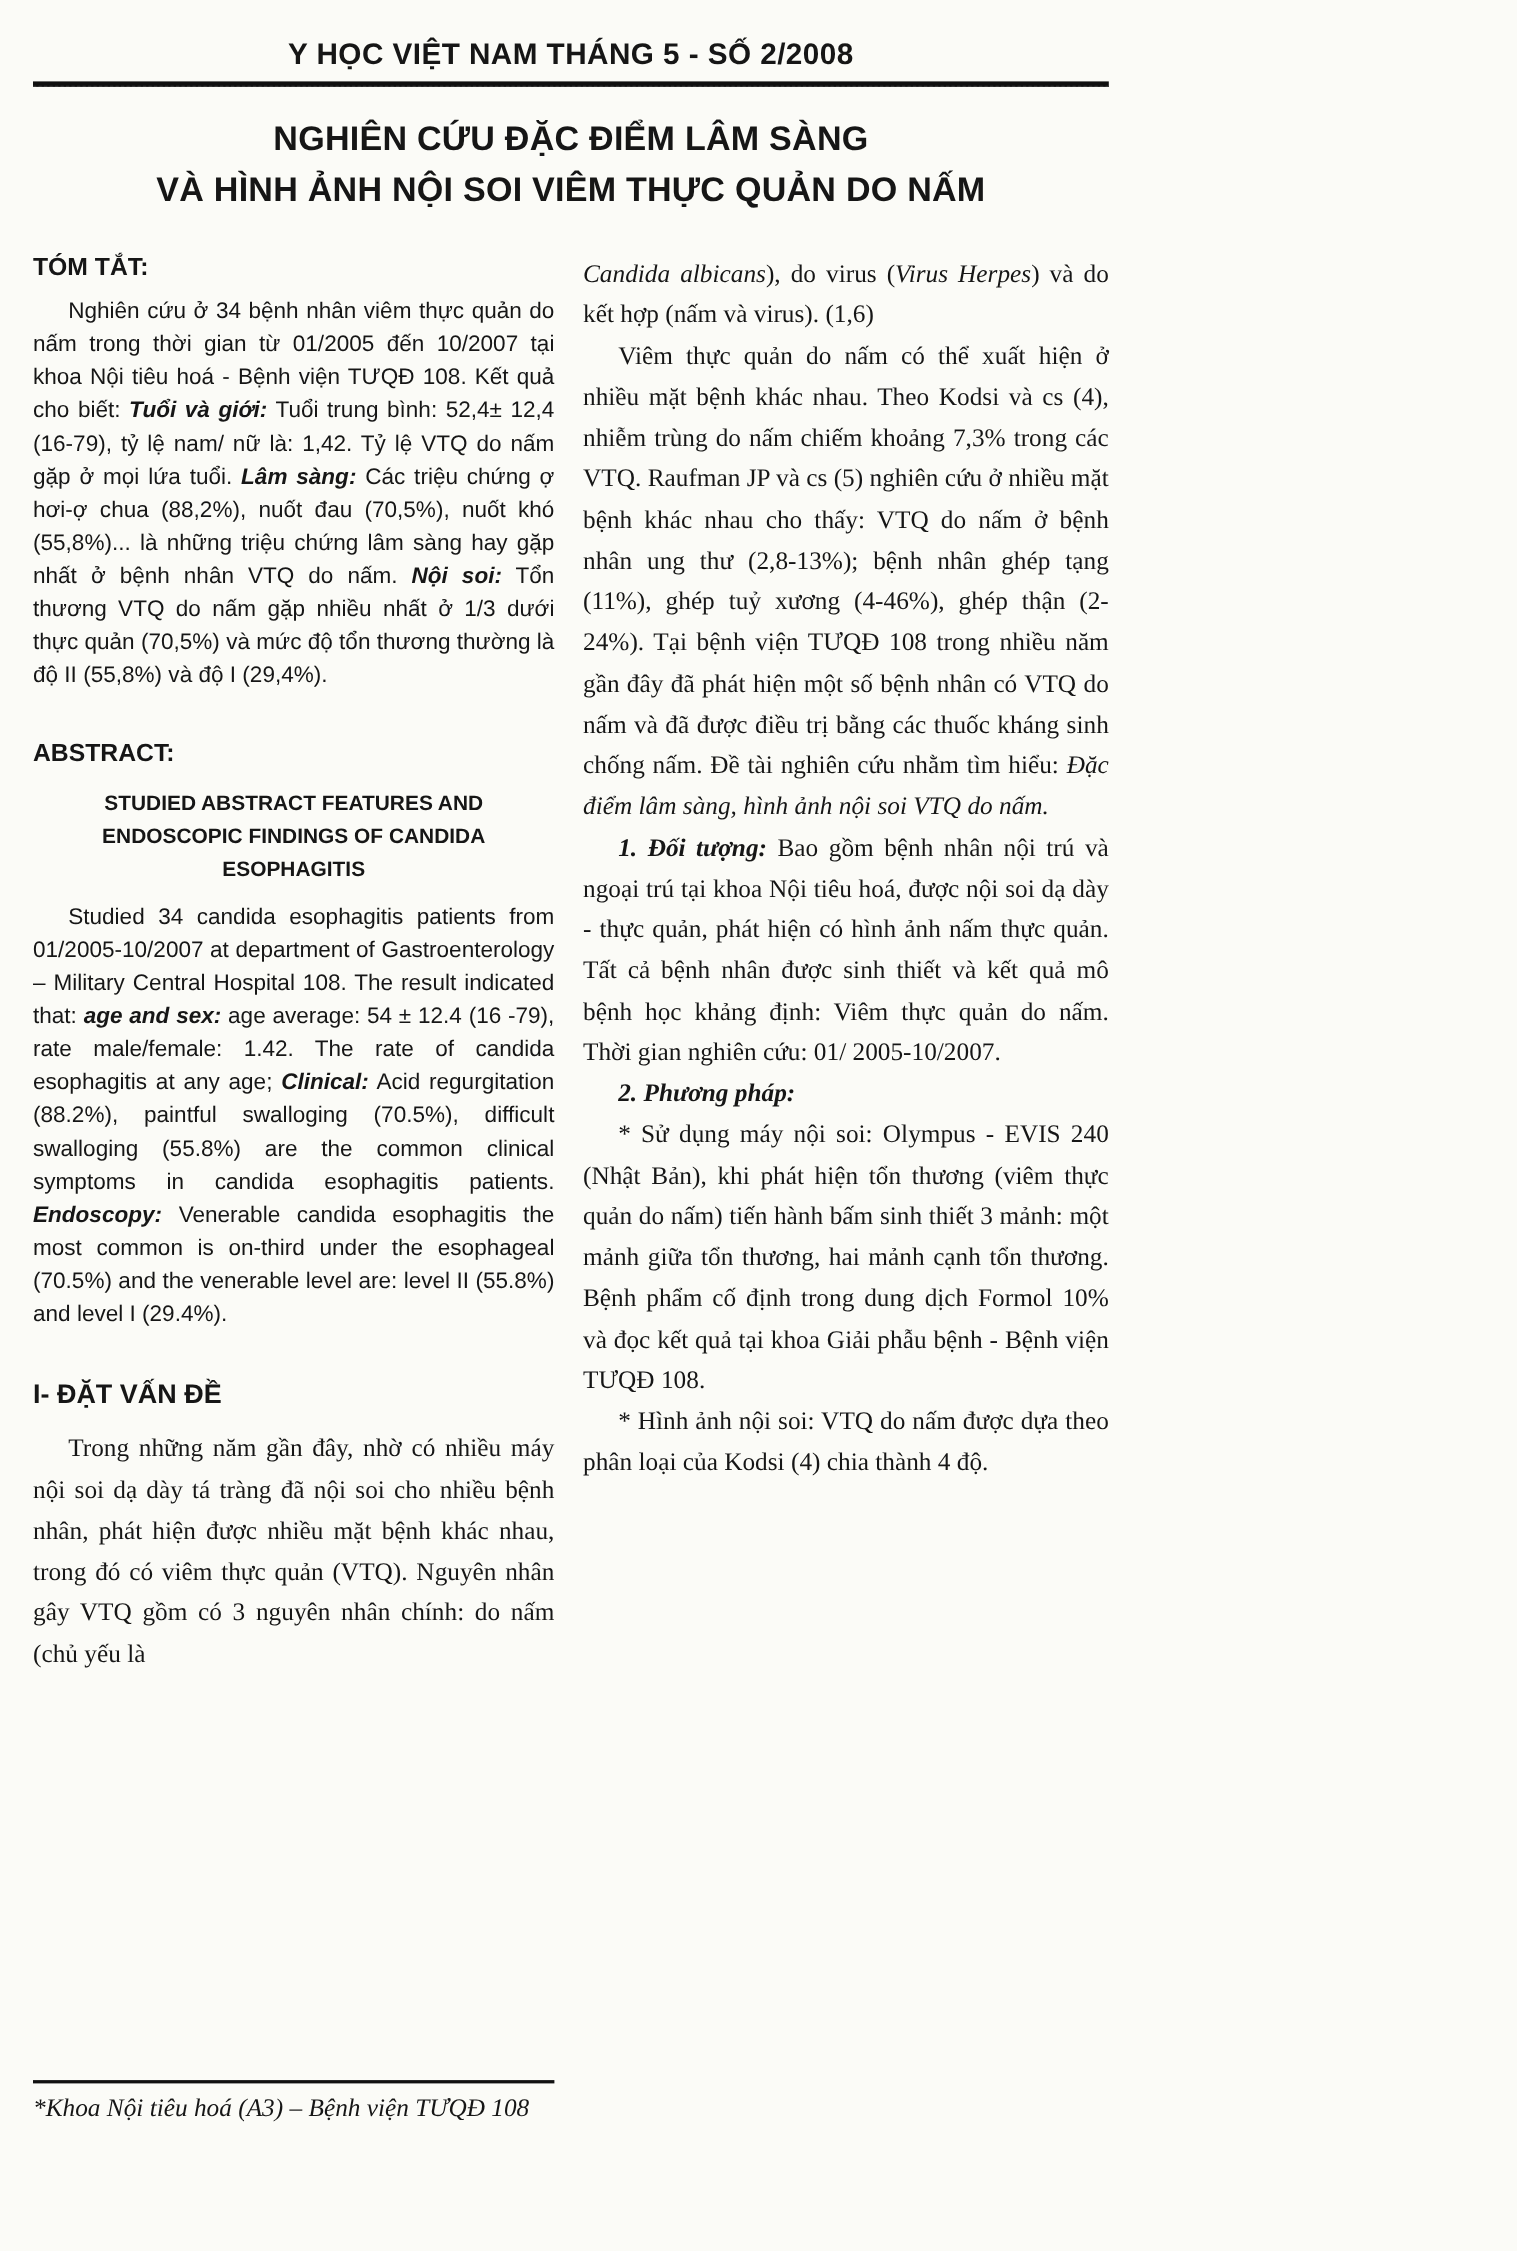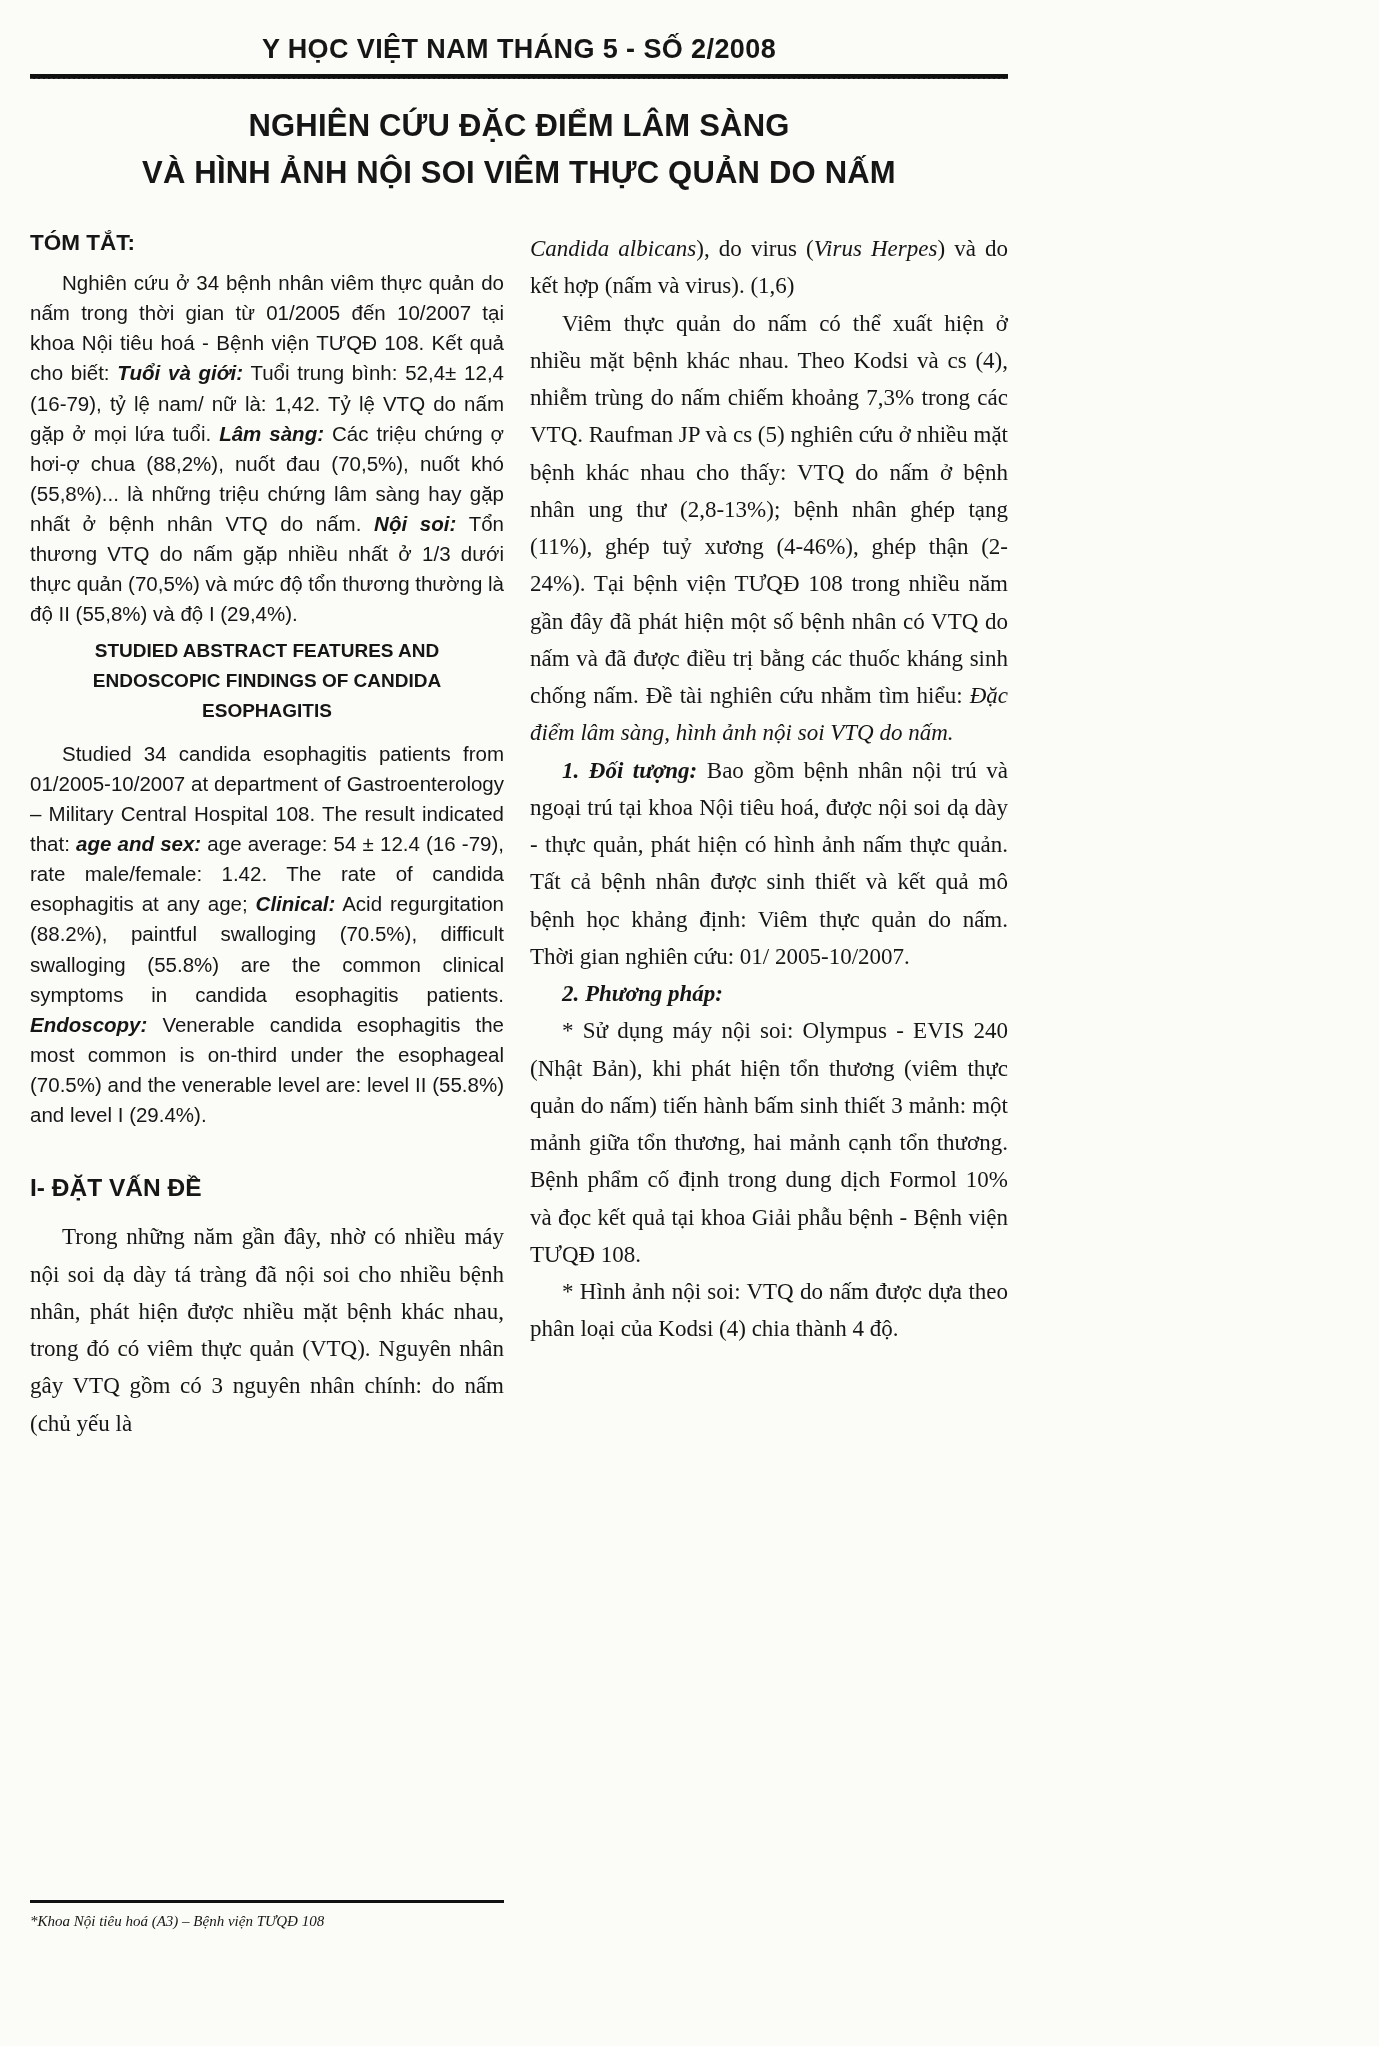--- a/index.html
+++ b/index.html
@@ -95,21 +95,21 @@
   }
   .col-right .section-heading { margin-top: 30px; margin-bottom: 14px; }
   .footnote-rule {
     height: 3px;
     background: #111;
     margin-top: auto;
     width: 100%;
   }
   .footnote {
     font-style: italic;
-    font-size: 15px;
+    font-size: 23px;
     margin-top: 10px;
   }
   .page-number {
     font-size: 23px;
     margin-top: 54px;
   }
   .run-i { font-style: italic; }
   .run-bi { font-weight: bold; font-style: italic; }
   .ink-mark {
     float: right;
@@ -136,20 +136,21 @@
     <span>VÀ HÌNH ẢNH NỘI SOI VIÊM THỰC QUẢN DO NẤM</span>
   </h1>
 
 
   <div class="columns">
 
     <div class="col col-left">
       <h2 class="sans-heading">TÓM TẮT:</h2>
       <p class="sans indent justify"><span>Nghiên cứu ở 34 bệnh nhân viêm thực quản do nấm trong thời gian từ 01/2005 đến 10/2007 tại khoa Nội tiêu hoá - Bệnh viện TƯQĐ 108. Kết quả cho biết: </span><span class="run-bi">Tuổi và giới:</span><span> Tuổi trung bình: 52,4± 12,4 (16-79), tỷ lệ nam/ nữ là: 1,42. Tỷ lệ VTQ do nấm gặp ở mọi lứa tuổi. </span><span class="run-bi">Lâm sàng:</span><span> Các triệu chứng ợ hơi-ợ chua (88,2%), nuốt đau (70,5%), nuốt khó (55,8%)... là những triệu chứng lâm sàng hay gặp nhất ở bệnh nhân VTQ do nấm. </span><span class="run-bi">Nội soi:</span><span> Tổn thương VTQ do nấm gặp nhiều nhất ở 1/3 dưới thực quản (70,5%) và mức độ tổn thương thường là độ II (55,8%) và độ I (29,4%).</span></p>
 
+      <h2 class="sans-heading abstract-heading">ABSTRACT:</h2>
       <div class="abstract-sub">STUDIED ABSTRACT FEATURES AND ENDOSCOPIC FINDINGS OF CANDIDA ESOPHAGITIS</div>
       <p class="sans indent justify"><span>Studied 34 candida esophagitis patients from 01/2005-10/2007 at department of Gastroenterology – Military Central Hospital 108. The result indicated that: </span><span class="run-bi">age and sex:</span><span> age average: 54 ± 12.4 (16 -79), rate male/female: 1.42. The rate of candida esophagitis at any age; </span><span class="run-bi">Clinical:</span><span> Acid regurgitation (88.2%), paintful swalloging (70.5%), difficult swalloging (55.8%) are the common clinical symptoms in candida esophagitis patients. </span><span class="run-bi">Endoscopy:</span><span> Venerable candida esophagitis the most common is on-third under the esophageal (70.5%) and the venerable level are: level II (55.8%) and level I (29.4%).</span></p>
 
       <h2 class="section-heading">I- ĐẶT VẤN ĐỀ</h2>
       <p class="serif indent justify"><span>Trong những năm gần đây, nhờ có nhiều máy nội soi dạ dày tá tràng đã nội soi cho nhiều bệnh nhân, phát hiện được nhiều mặt bệnh khác nhau, trong đó có viêm thực quản (VTQ). Nguyên nhân gây VTQ gồm có 3 nguyên nhân chính: do nấm (chủ yếu là</span></p>
 
       <div class="footnote-rule"></div>
       <div class="footnote">*Khoa Nội tiêu hoá (A3) – Bệnh viện TƯQĐ 108</div>
     </div>
 

